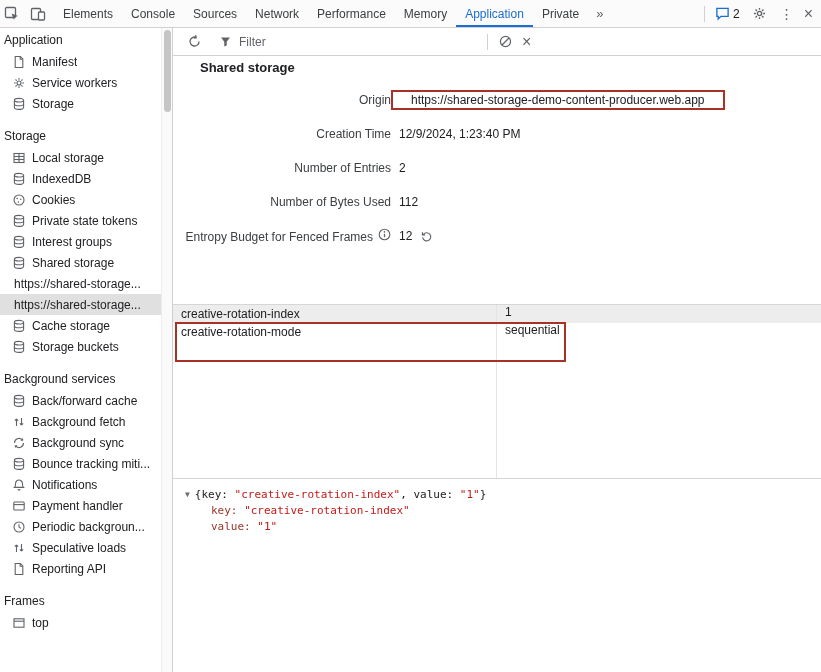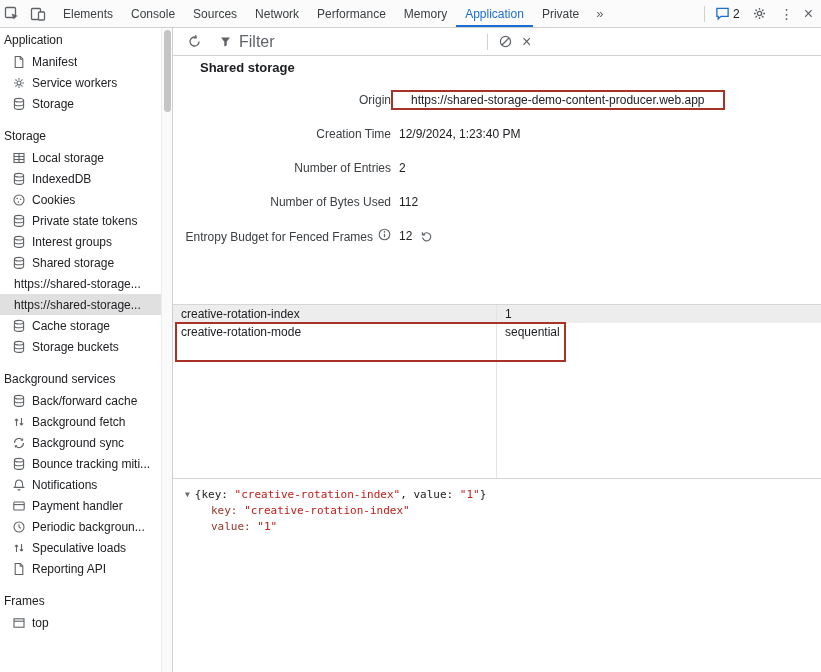--- a/index.html
+++ b/index.html
@@ -37,41 +37,41 @@
   .sb-scroll { position:absolute; top:0; right:0; bottom:0; width:11px; background:#fafafa; border-left:1px solid #ededed; }
   .sb-thumb { position:absolute; left:2px; top:2px; width:7px; height:82px; background:#c5c5c5; border-radius:4px; }
 
   
   .main { position:absolute; top:28px; left:173px; right:0; bottom:0; background:#fff; }
   .mtoolbar { height:28px; border-bottom:1px solid #d0d0d0; display:flex; align-items:center; padding-left:10px; }
   .mt-btn { width:22px; height:22px; display:flex; align-items:center; justify-content:center; cursor:pointer; }
   .mt-btn svg { width:15px; height:15px; }
   .filterbox { display:flex; align-items:center; margin-left:14px; width:268px; }
   .filterbox svg { width:13px; height:13px; margin-right:7px; }
-  .filterbox input { border:none; outline:none; font-family:inherit; font-size:16px; width:220px; color:#202124; background:transparent; }
+  .filterbox input { border:none; outline:none; font-family:inherit; font-size:12px; width:220px; color:#202124; background:transparent; }
   .filterbox input::placeholder { color:#5f6368; }
 
   .content { position:absolute; top:28px; left:0; right:0; bottom:194px; overflow:hidden; padding-top:4px; }
   .panel-title { font-size:13px; font-weight:600; color:#202124; margin-left:27px; line-height:16px; }
   .fields { margin-top:14px; }
   .frow { display:flex; align-items:center; height:20px; margin-bottom:14px; }
   .flabel { flex:0 0 218px; text-align:right; color:#3c4043; display:flex; justify-content:flex-end; align-items:flex-end; gap:5px; }
   .flabel svg { width:13px; height:13px; }
   .fvalue { margin-left:8px; color:#202124; display:flex; align-items:center; gap:8px; }
   .fvalue .reset svg { width:13px; height:13px; display:block; }
   .anno-wrap { display:inline-block; border:2px solid var(--anno); padding:1px 18px; margin:-3px 0 -3px -8px; }
 
   
   .data-table { position:absolute; left:0; right:0; top:276px; bottom:194px; border-top:1px solid #d6d6d6;
                 display:flex; flex-direction:column; }
   .thead { display:flex; height:20px; background:#f3f3f3; border-bottom:1px solid #d6d6d6; align-items:center; }
   .th { padding-left:8px; color:#333; }
   .th.key { width:324px; border-right:1px solid #d6d6d6; align-self:stretch; display:flex; align-items:center; }
   .tbody { flex:1; display:flex; flex-direction:column; }
-  .trow { display:flex; height:18px; align-items:center; }
+  .trow { display:flex; height:18px; }
   .trow:nth-child(odd) { background:#ededed; }
   .tcell { padding-left:8px; white-space:nowrap; overflow:hidden; }
   .tcell.key { width:324px; border-right:1px solid #e4e4e4; align-self:stretch; display:flex; align-items:center; }
   .tfill { flex:1; display:flex; }
   .tfill .vline { width:324px; border-right:1px solid #e4e4e4; }
 
   
   .preview { position:absolute; left:0; right:0; bottom:0; height:194px; border-top:1px solid #d6d6d6;
              padding:8px 0 0 12px; font-family:"DejaVu Sans Mono", monospace; font-size:11px; line-height:16px;
              color:#202124; overflow:hidden; }

